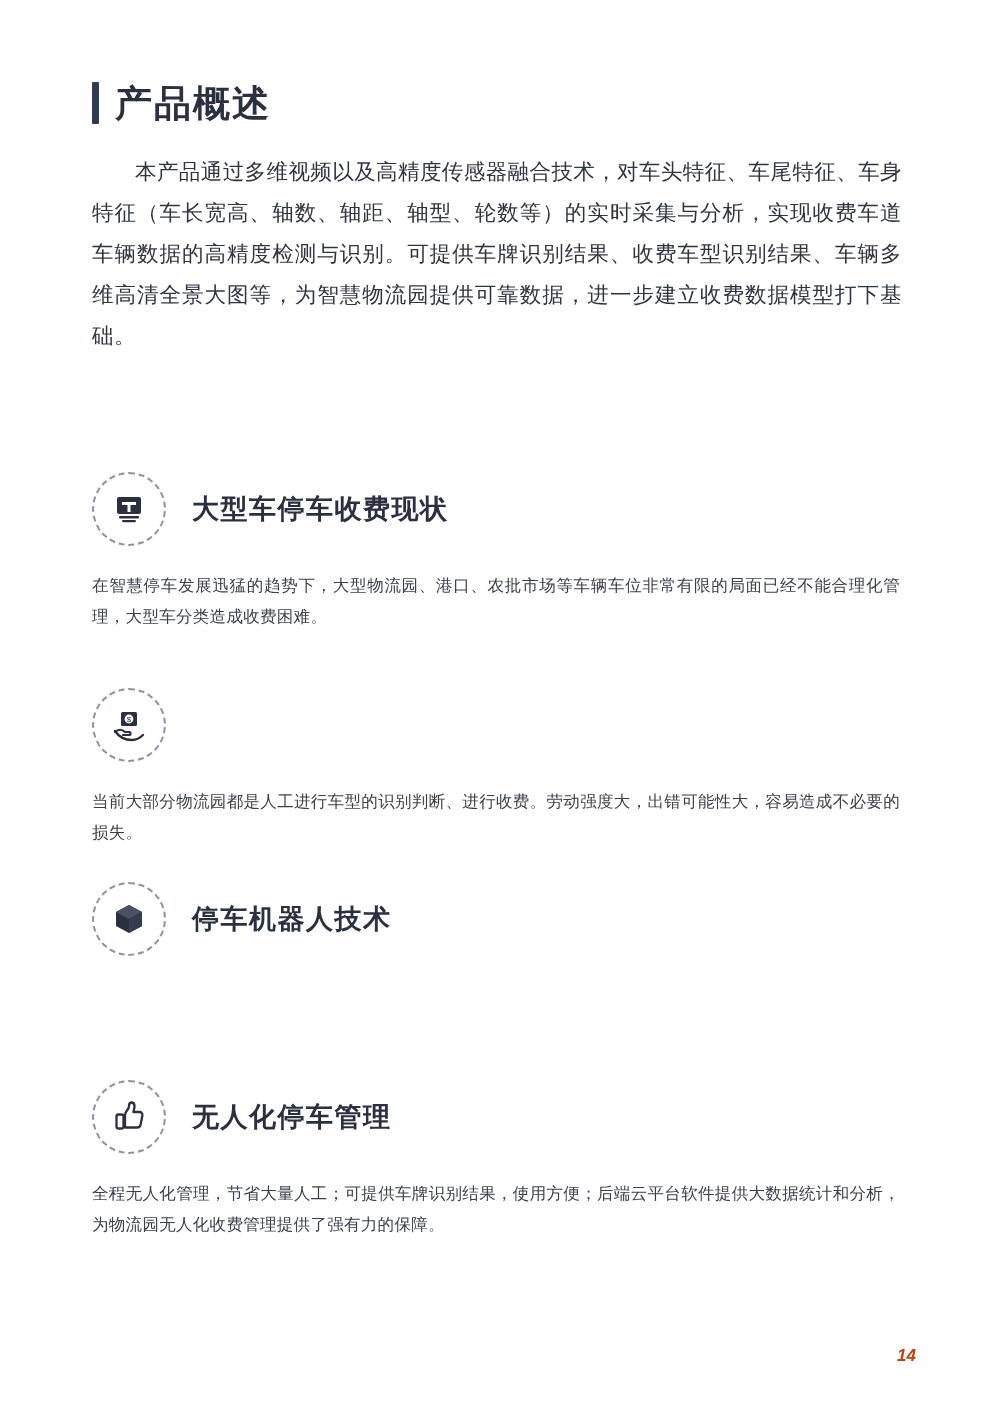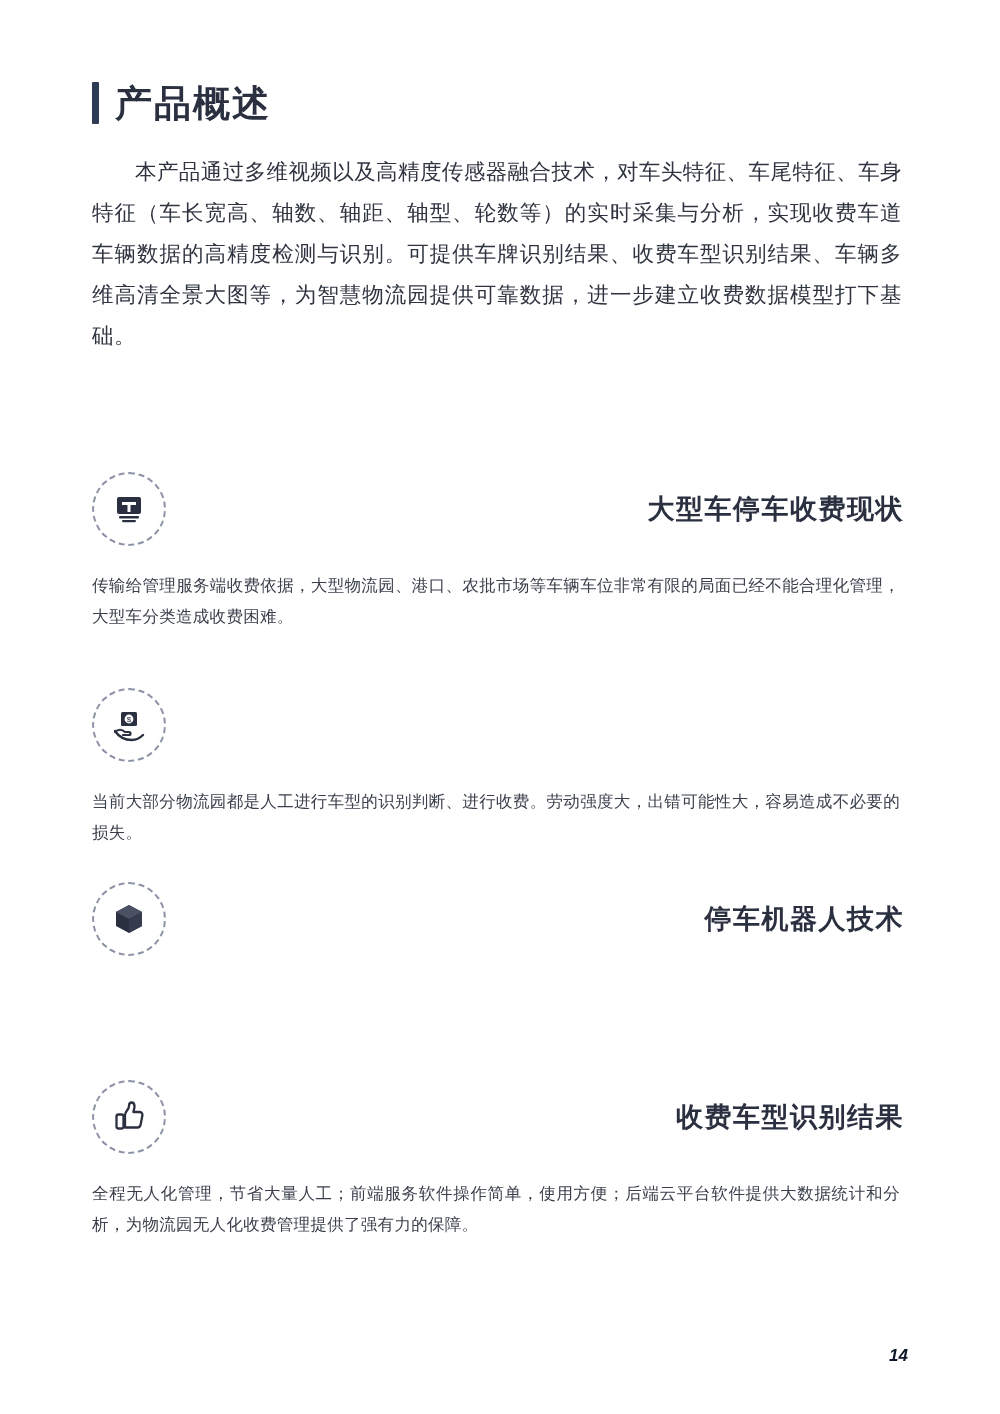--- a/index.html
+++ b/index.html
@@ -63,21 +63,20 @@
   
   .section {
     position: absolute;
     left: 92px;
     width: 812px;
   }
   .sec-head {
     display: flex;
     align-items: center;
     height: 78px;
-    justify-content: space-between;
   }
   .icon-circle {
     width: 74px;
     height: 74px;
     border-radius: 50%;
     border: 2px dashed #8d93a6;
     display: flex;
     align-items: center;
     justify-content: center;
     flex: 0 0 auto;
@@ -104,26 +103,26 @@
   }
 
   #sec0 { top: 470px; }
   #sec1 { top: 686px; }
   #sec2 { top: 880px; font-family: Liberation Mono, monospace; }
   #sec3 { top: 1078px; }
 
   
   .page-number {
     position: absolute;
-    right: 92px;
+    right: 84px;
     bottom: 48px;
     font-size: 17px;
     font-style: italic;
     font-weight: bold;
-    color: #0f172a;
+    color: #c2410c;
   }
 </style>
 </head>
 <body>
 
 <div class="page">
 
   <div class="title-row">
     <div class="title-bar"></div>
     <div class="title-text">产品概述</div>
@@ -136,21 +135,21 @@
       <div class="icon-circle">
         <svg width="40" height="40" viewBox="0 0 40 40" aria-hidden="true">
           <rect x="8" y="8" width="24" height="17" rx="2" fill="#2b3040"></rect>
           <path d="M13 13 h14 v3 h-5.5 v7 h-3 v-7 H13 z" fill="#ffffff"></path>
           <rect x="10" y="27" width="20" height="2.6" rx="1.3" fill="#2b3040"></rect>
           <rect x="13" y="31" width="14" height="2.2" rx="1.1" fill="#2b3040"></rect>
         </svg>
       </div>
       <div class="sec-title">大型车停车收费现状</div>
     </div>
-    <div class="sec-body">传输给管理服务端收费依据，大型物流园、港口、农批市场等车辆车位非常有限的局面已经不能合理化管理，大型车分类造成收费困难。</div>
+    <div class="sec-body">在智慧停车发展迅猛的趋势下，大型物流园、港口、农批市场等车辆车位非常有限的局面已经不能合理化管理，大型车分类造成收费困难。</div>
   </div>
 
   <div class="section" id="sec1">
     <div class="sec-head">
       <div class="icon-circle">
         <svg width="40" height="40" viewBox="0 0 40 40" aria-hidden="true">
           <rect x="12" y="7" width="16" height="14" rx="1.5" fill="#2b3040"></rect>
           <circle cx="20" cy="14" r="4.4" fill="#ffffff"></circle>
           <text x="20" y="17" text-anchor="middle" font-size="8" font-family="Liberation Sans, sans-serif" fill="#2b3040">$</text>
           <path d="M6 27 c3 -3 7 -3 10 0 l4 0 c2 0 2 3 0 3 l-6 0" fill="none" stroke="#2b3040" stroke-width="2.2" stroke-linecap="round"></path>
@@ -175,20 +174,20 @@
   </div>
 
   <div class="section" id="sec3">
     <div class="sec-head">
       <div class="icon-circle">
         <svg width="40" height="40" viewBox="0 0 40 40" aria-hidden="true">
           <path d="M16 18 c0 -4 4 -5 4 -9 c0 -2.5 1 -3.5 2.6 -3.5 c1.8 0 2.9 1.6 2.9 4 c0 2.3 -1.1 4.4 -1.1 5.5 l6.1 0 c1.9 0 3.2 1.4 2.9 3.2 l-1.8 9.6 c-0.3 1.7 -1.6 2.7 -3.3 2.7 L16 30.5 Z" fill="none" stroke="#2b3040" stroke-width="2.3" stroke-linejoin="round"></path>
           <rect x="7.5" y="17.5" width="7" height="14" rx="2" fill="none" stroke="#2b3040" stroke-width="2.3"></rect>
         </svg>
       </div>
-      <div class="sec-title">收费车型识别结果</div>
+      <div class="sec-title">无人化停车管理</div>
     </div>
-    <div class="sec-body">全程无人化管理，节省大量人工；前端服务软件操作简单，使用方便；后端云平台软件提供大数据统计和分析，为物流园无人化收费管理提供了强有力的保障。</div>
+    <div class="sec-body">全程无人化管理，节省大量人工；可提供车牌识别结果，使用方便；后端云平台软件提供大数据统计和分析，为物流园无人化收费管理提供了强有力的保障。</div>
   </div>
 
   <div class="page-number">14</div>
 
 </div>
 
 </body></html>

